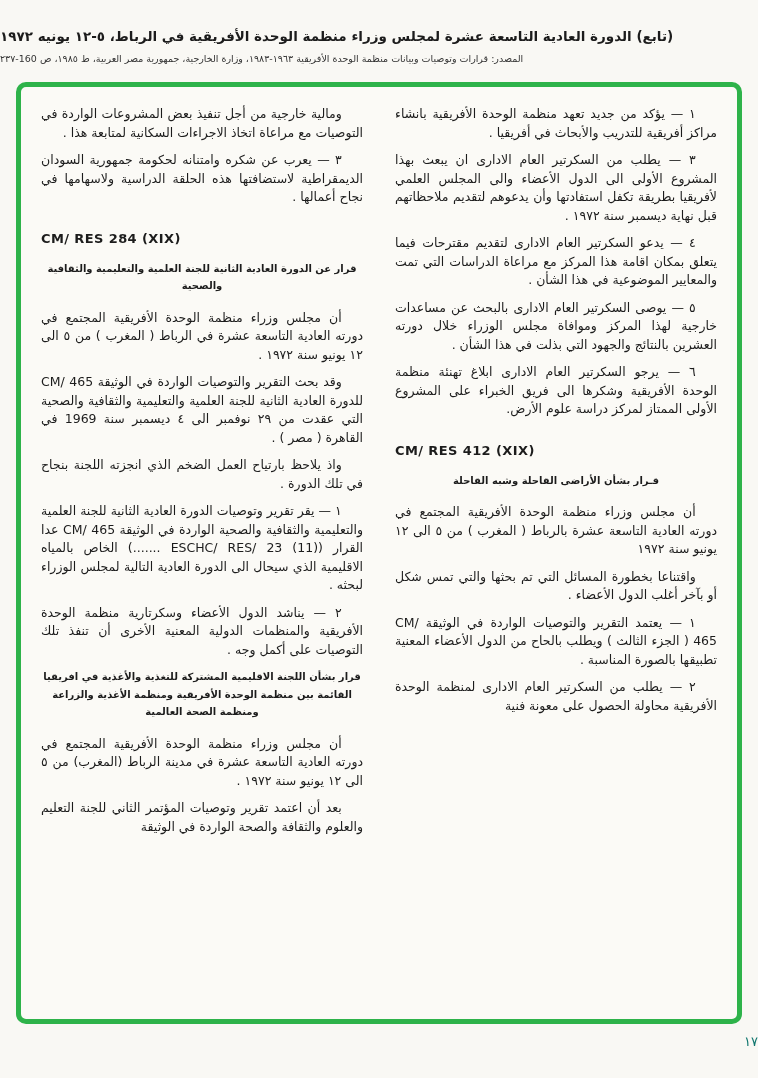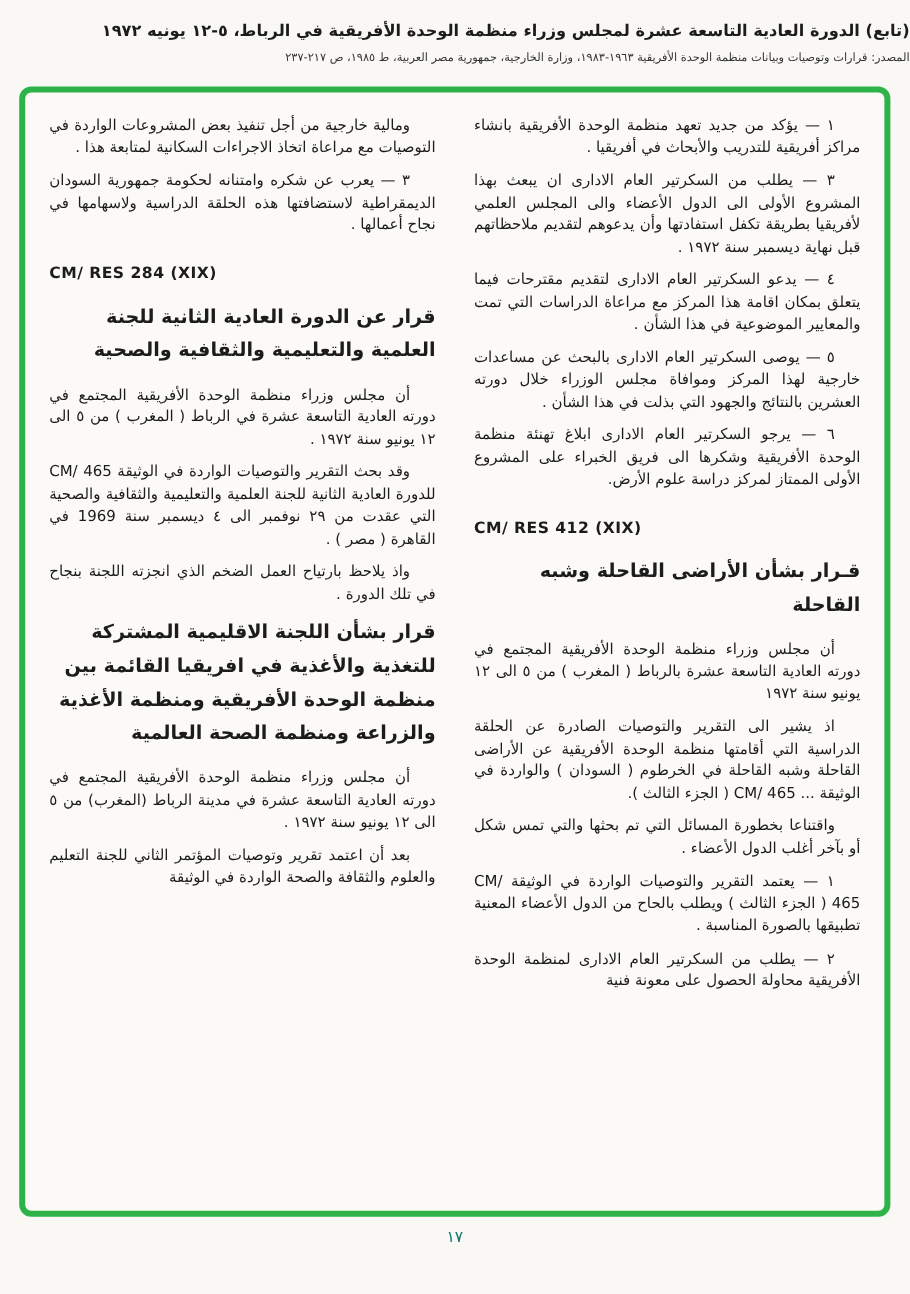--- a/index.html
+++ b/index.html
@@ -13,22 +13,22 @@
     color: #1c1c1c;
   }
   .sheet {
     position: relative;
     width: 758px;
     height: 1078px;
     direction: rtl;
   }
   
   .doc-header {
-    padding-top: 16px;
-    text-align: right;
+    padding-top: 26px;
+    text-align: left;
   }
   .doc-header .line1 {
     font-size: 13.5px;
     font-weight: bold;
     line-height: 1.5;
   }
   .doc-header .line2 {
     font-size: 9.5px;
     margin-top: 7px;
     color: #333;
@@ -64,68 +64,69 @@
   .cm-code {
     direction: ltr;
     text-align: left;
     font-weight: bold;
     font-size: 13px;
     letter-spacing: 0.4px;
     margin: 24px 0 14px 0;
   }
   .res-title {
     font-weight: bold;
-    font-size: 16px;
+    font-size: 10px;
+    text-align: center;
     line-height: 1.75;
     margin: 0 0 14px 0;
   }
   
   .page-number {
     margin-top: 10px;
-    text-align: center;
     font-size: 13px;
     color: #0f766e;
   }
 </style>
 </head>
 <body>
 
 <div class="sheet">
 
   <header class="doc-header">
     <div class="line1">(تابع) الدورة العادية التاسعة عشرة لمجلس وزراء منظمة الوحدة الأفريقية في الرباط، ٥-١٢ يونيه ١٩٧٢</div>
-    <div class="line2">المصدر: قرارات وتوصيات وبيانات منظمة الوحدة الأفريقية ١٩٦٣-١٩٨٣، وزارة الخارجية، جمهورية مصر العربية، ط ١٩٨٥، ص ٢١٧-٢٣٧</div>
+    <div class="line2">المصدر: قرارات وتوصيات وبيانات منظمة الوحدة الأفريقية ١٩٦٣-١٩٨٣، وزارة الخارجية، جمهورية مصر العربية، ط ١٩٨٥، ص 160-٢٣٧</div>
   </header>
 
   <div class="frame">
     <div class="cols">
 
       <div class="col">
         <p class="para">١ — يؤكد من جديد تعهد منظمة الوحدة الأفريقية بانشاء مراكز أفريقية للتدريب والأبحاث في أفريقيا .</p>
         <p class="para">٣ — يطلب من السكرتير العام الادارى ان يبعث بهذا المشروع الأولى الى الدول الأعضاء والى المجلس العلمي لأفريقيا بطريقة تكفل استفادتها وأن يدعوهم لتقديم ملاحظاتهم قبل نهاية ديسمبر سنة ١٩٧٢ .</p>
         <p class="para">٤ — يدعو السكرتير العام الادارى لتقديم مقترحات فيما يتعلق بمكان اقامة هذا المركز مع مراعاة الدراسات التي تمت والمعايير الموضوعية في هذا الشأن .</p>
         <p class="para">٥ — يوصى السكرتير العام الادارى بالبحث عن مساعدات خارجية لهذا المركز وموافاة مجلس الوزراء خلال دورته العشرين بالنتائج والجهود التي بذلت في هذا الشأن .</p>
         <p class="para">٦ — يرجو السكرتير العام الادارى ابلاغ تهنئة منظمة الوحدة الأفريقية وشكرها الى فريق الخبراء على المشروع الأولى الممتاز لمركز دراسة علوم الأرض.</p>
         <h3 class="cm-code">CM/ RES 412 (XIX)</h3>
         <h4 class="res-title">قـرار بشأن الأراضى القاحلة وشبه القاحلة</h4>
         <p class="para">أن مجلس وزراء منظمة الوحدة الأفريقية المجتمع في دورته العادية التاسعة عشرة بالرباط ( المغرب ) من ٥ الى ١٢ يونيو سنة ١٩٧٢</p>
-        <p class="para">اذ يشير الى التقرير والتوصيات الصادرة عن الحلقة الدراسية التي أقامتها منظمة الوحدة الأفريقية عن الأراضى القاحلة وشبه القاحلة في الخرطوم ( السودان ) والواردة في الوثيقة ... CM/ 465 ( الجزء الثالث ).</p>
         <p class="para">واقتناعا بخطورة المسائل التي تم بحثها والتي تمس شكل أو بآخر أغلب الدول الأعضاء .</p>
         <p class="para">١ — يعتمد التقرير والتوصيات الواردة في الوثيقة CM/ 465 ( الجزء الثالث ) ويطلب بالحاح من الدول الأعضاء المعنية تطبيقها بالصورة المناسبة .</p>
         <p class="para">٢ — يطلب من السكرتير العام الادارى لمنظمة الوحدة الأفريقية محاولة الحصول على معونة فنية</p>
       </div>
 
       <div class="col">
         <p class="para">ومالية خارجية من أجل تنفيذ بعض المشروعات الواردة في التوصيات مع مراعاة اتخاذ الاجراءات السكانية لمتابعة هذا .</p>
         <p class="para">٣ — يعرب عن شكره وامتنانه لحكومة جمهورية السودان الديمقراطية لاستضافتها هذه الحلقة الدراسية ولاسهامها في نجاح أعمالها .</p>
         <h3 class="cm-code">CM/ RES 284 (XIX)</h3>
         <h4 class="res-title">قرار عن الدورة العادية الثانية للجنة العلمية والتعليمية والثقافية والصحية</h4>
         <p class="para">أن مجلس وزراء منظمة الوحدة الأفريقية المجتمع في دورته العادية التاسعة عشرة في الرباط ( المغرب ) من ٥ الى ١٢ يونيو سنة ١٩٧٢ .</p>
         <p class="para">وقد بحث التقرير والتوصيات الواردة في الوثيقة CM/ 465 للدورة العادية الثانية للجنة العلمية والتعليمية والثقافية والصحية التي عقدت من ٢٩ نوفمبر الى ٤ ديسمبر سنة 1969 في القاهرة ( مصر ) .</p>
         <p class="para">واذ يلاحظ بارتياح العمل الضخم الذي انجزته اللجنة بنجاح في تلك الدورة .</p>
+        <p class="para">١ — يقر تقرير وتوصيات الدورة العادية الثانية للجنة العلمية والتعليمية والثقافية والصحية الواردة في الوثيقة CM/ 465 عدا القرار (ESCHC/ RES/ 23 (11) .......) الخاص بالمياه الاقليمية الذي سيحال الى الدورة العادية التالية لمجلس الوزراء لبحثه .</p>
+        <p class="para">٢ — يناشد الدول الأعضاء وسكرتارية منظمة الوحدة الأفريقية والمنظمات الدولية المعنية الأخرى أن تنفذ تلك التوصيات على أكمل وجه .</p>
         <h4 class="res-title">قرار بشأن اللجنة الاقليمية المشتركة للتغذية والأغذية في افريقيا القائمة بين منظمة الوحدة الأفريقية ومنظمة الأغذية والزراعة ومنظمة الصحة العالمية</h4>
         <p class="para">أن مجلس وزراء منظمة الوحدة الأفريقية المجتمع في دورته العادية التاسعة عشرة في مدينة الرباط (المغرب) من ٥ الى ١٢ يونيو سنة ١٩٧٢ .</p>
         <p class="para">بعد أن اعتمد تقرير وتوصيات المؤتمر الثاني للجنة التعليم والعلوم والثقافة والصحة الواردة في الوثيقة</p>
       </div>
 
     </div>
   </div>
 
   <div class="page-number">١٧</div>
 

